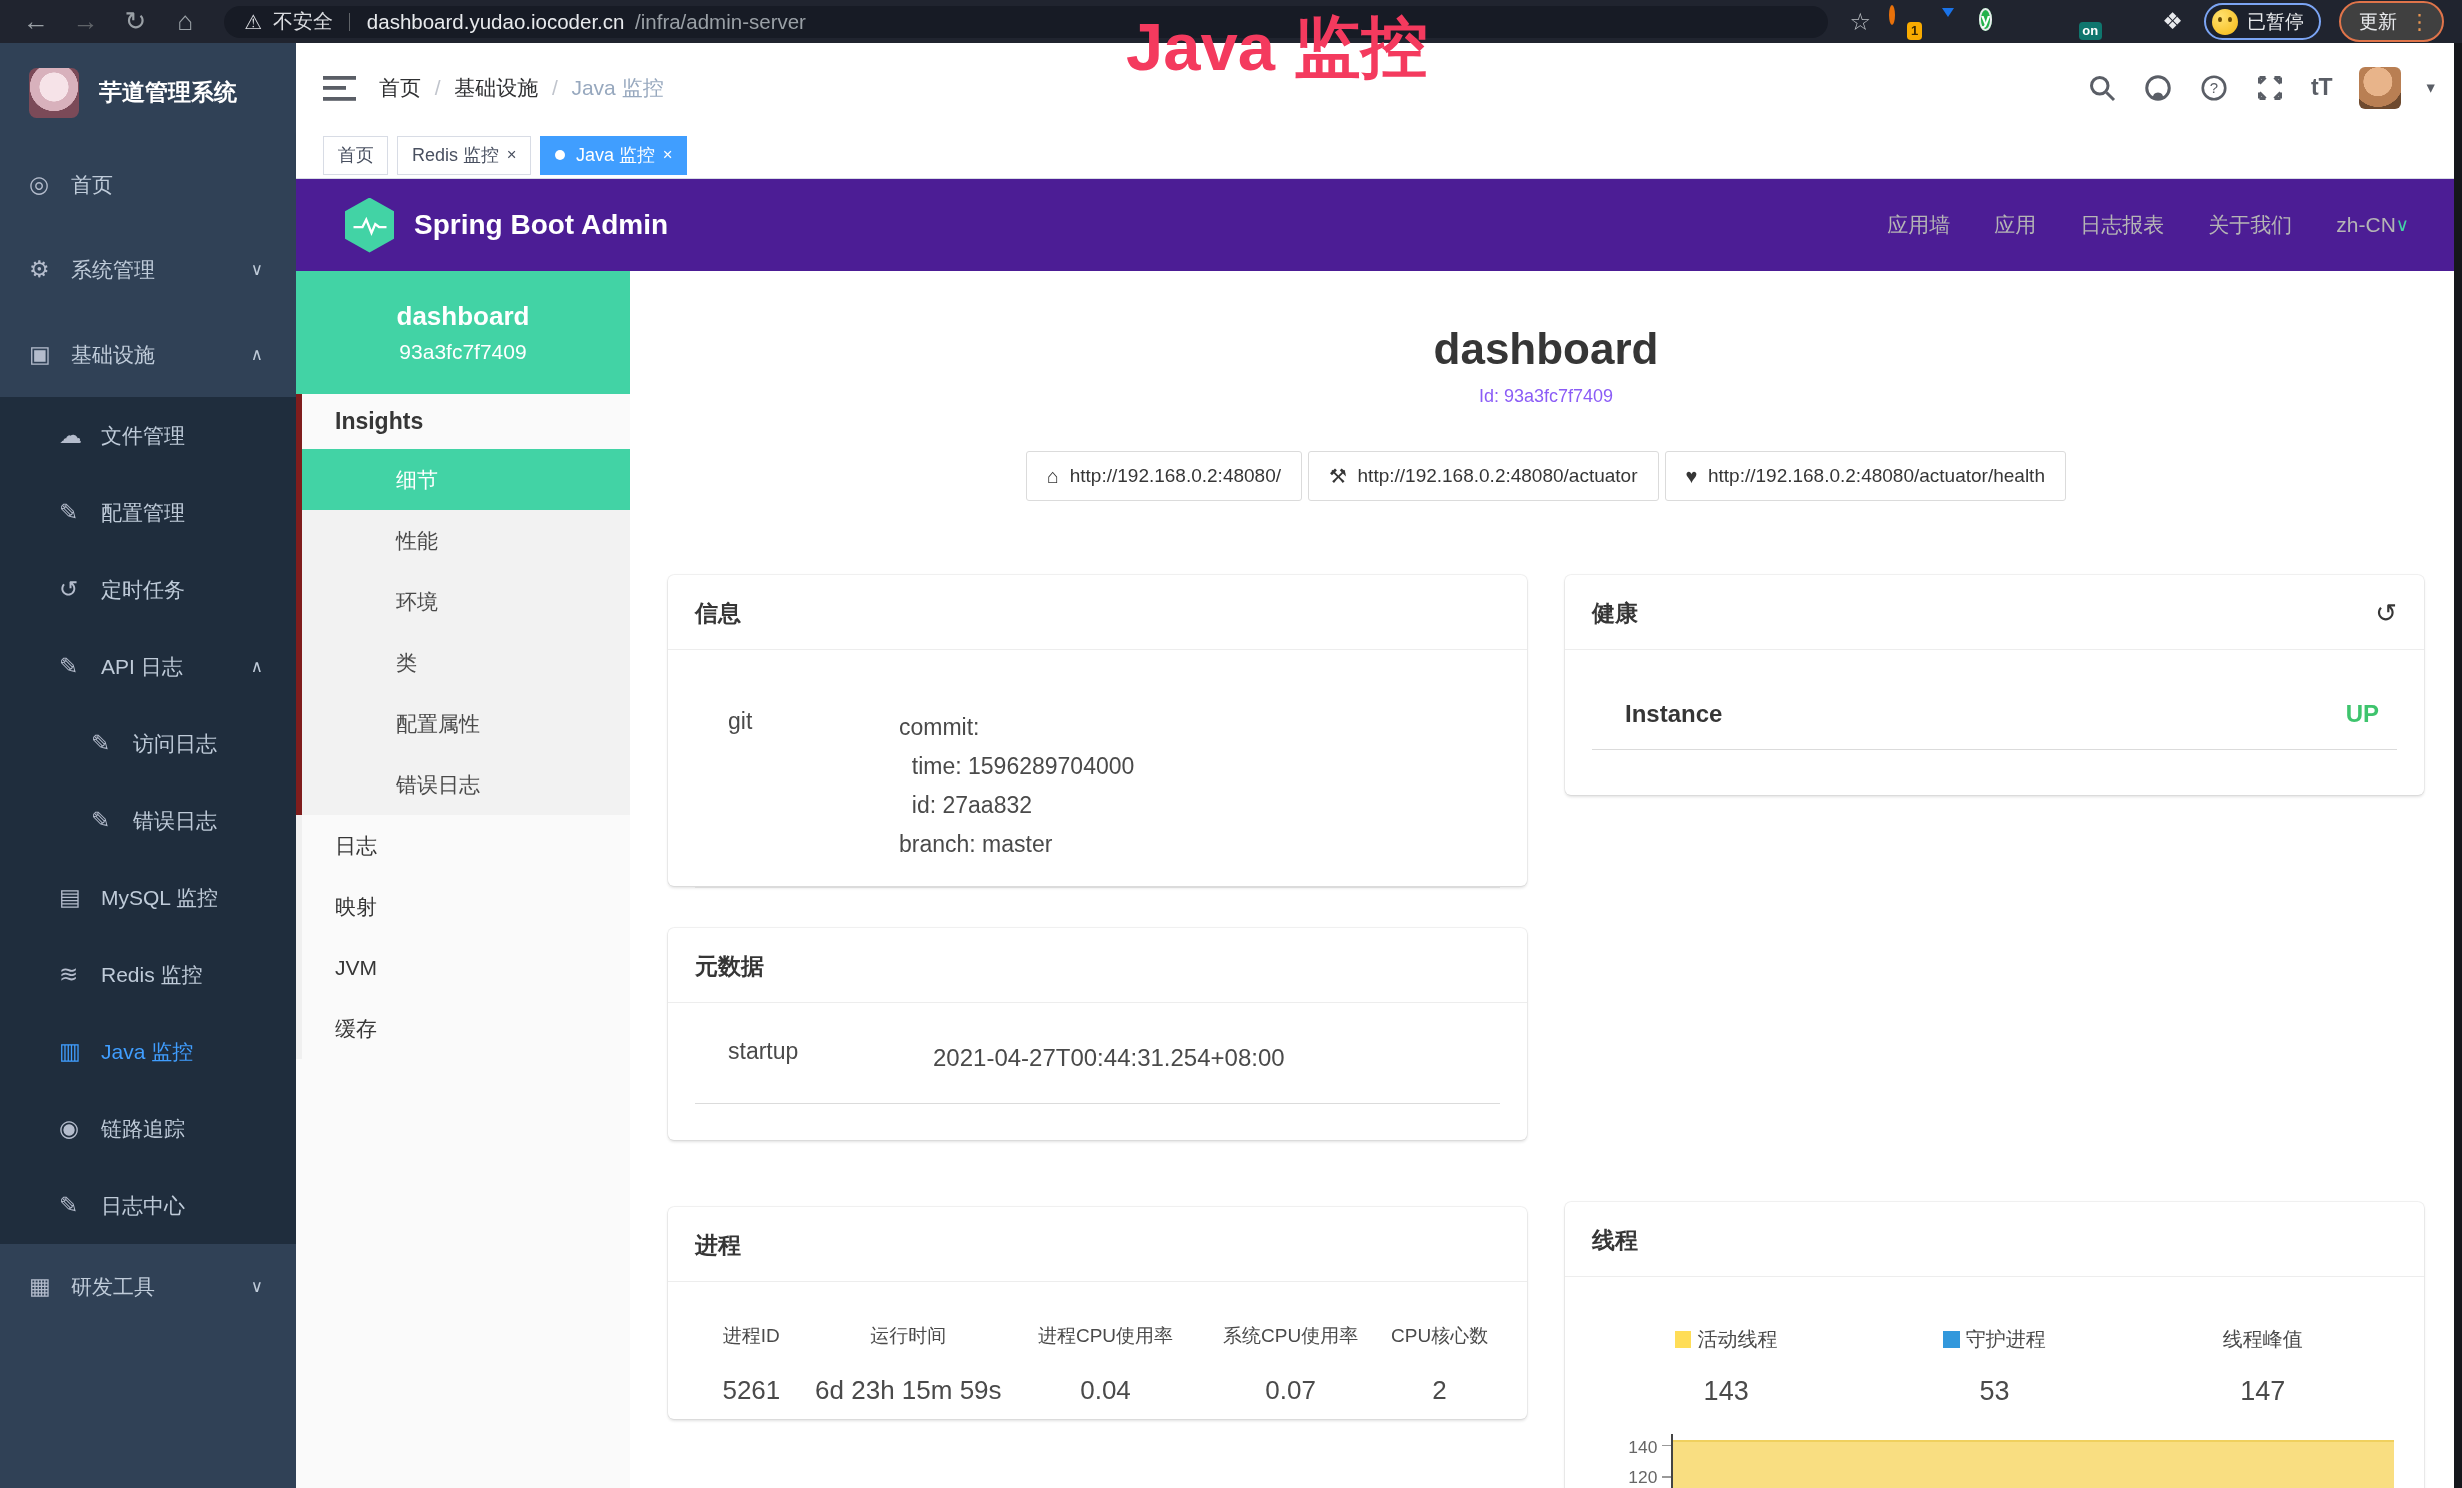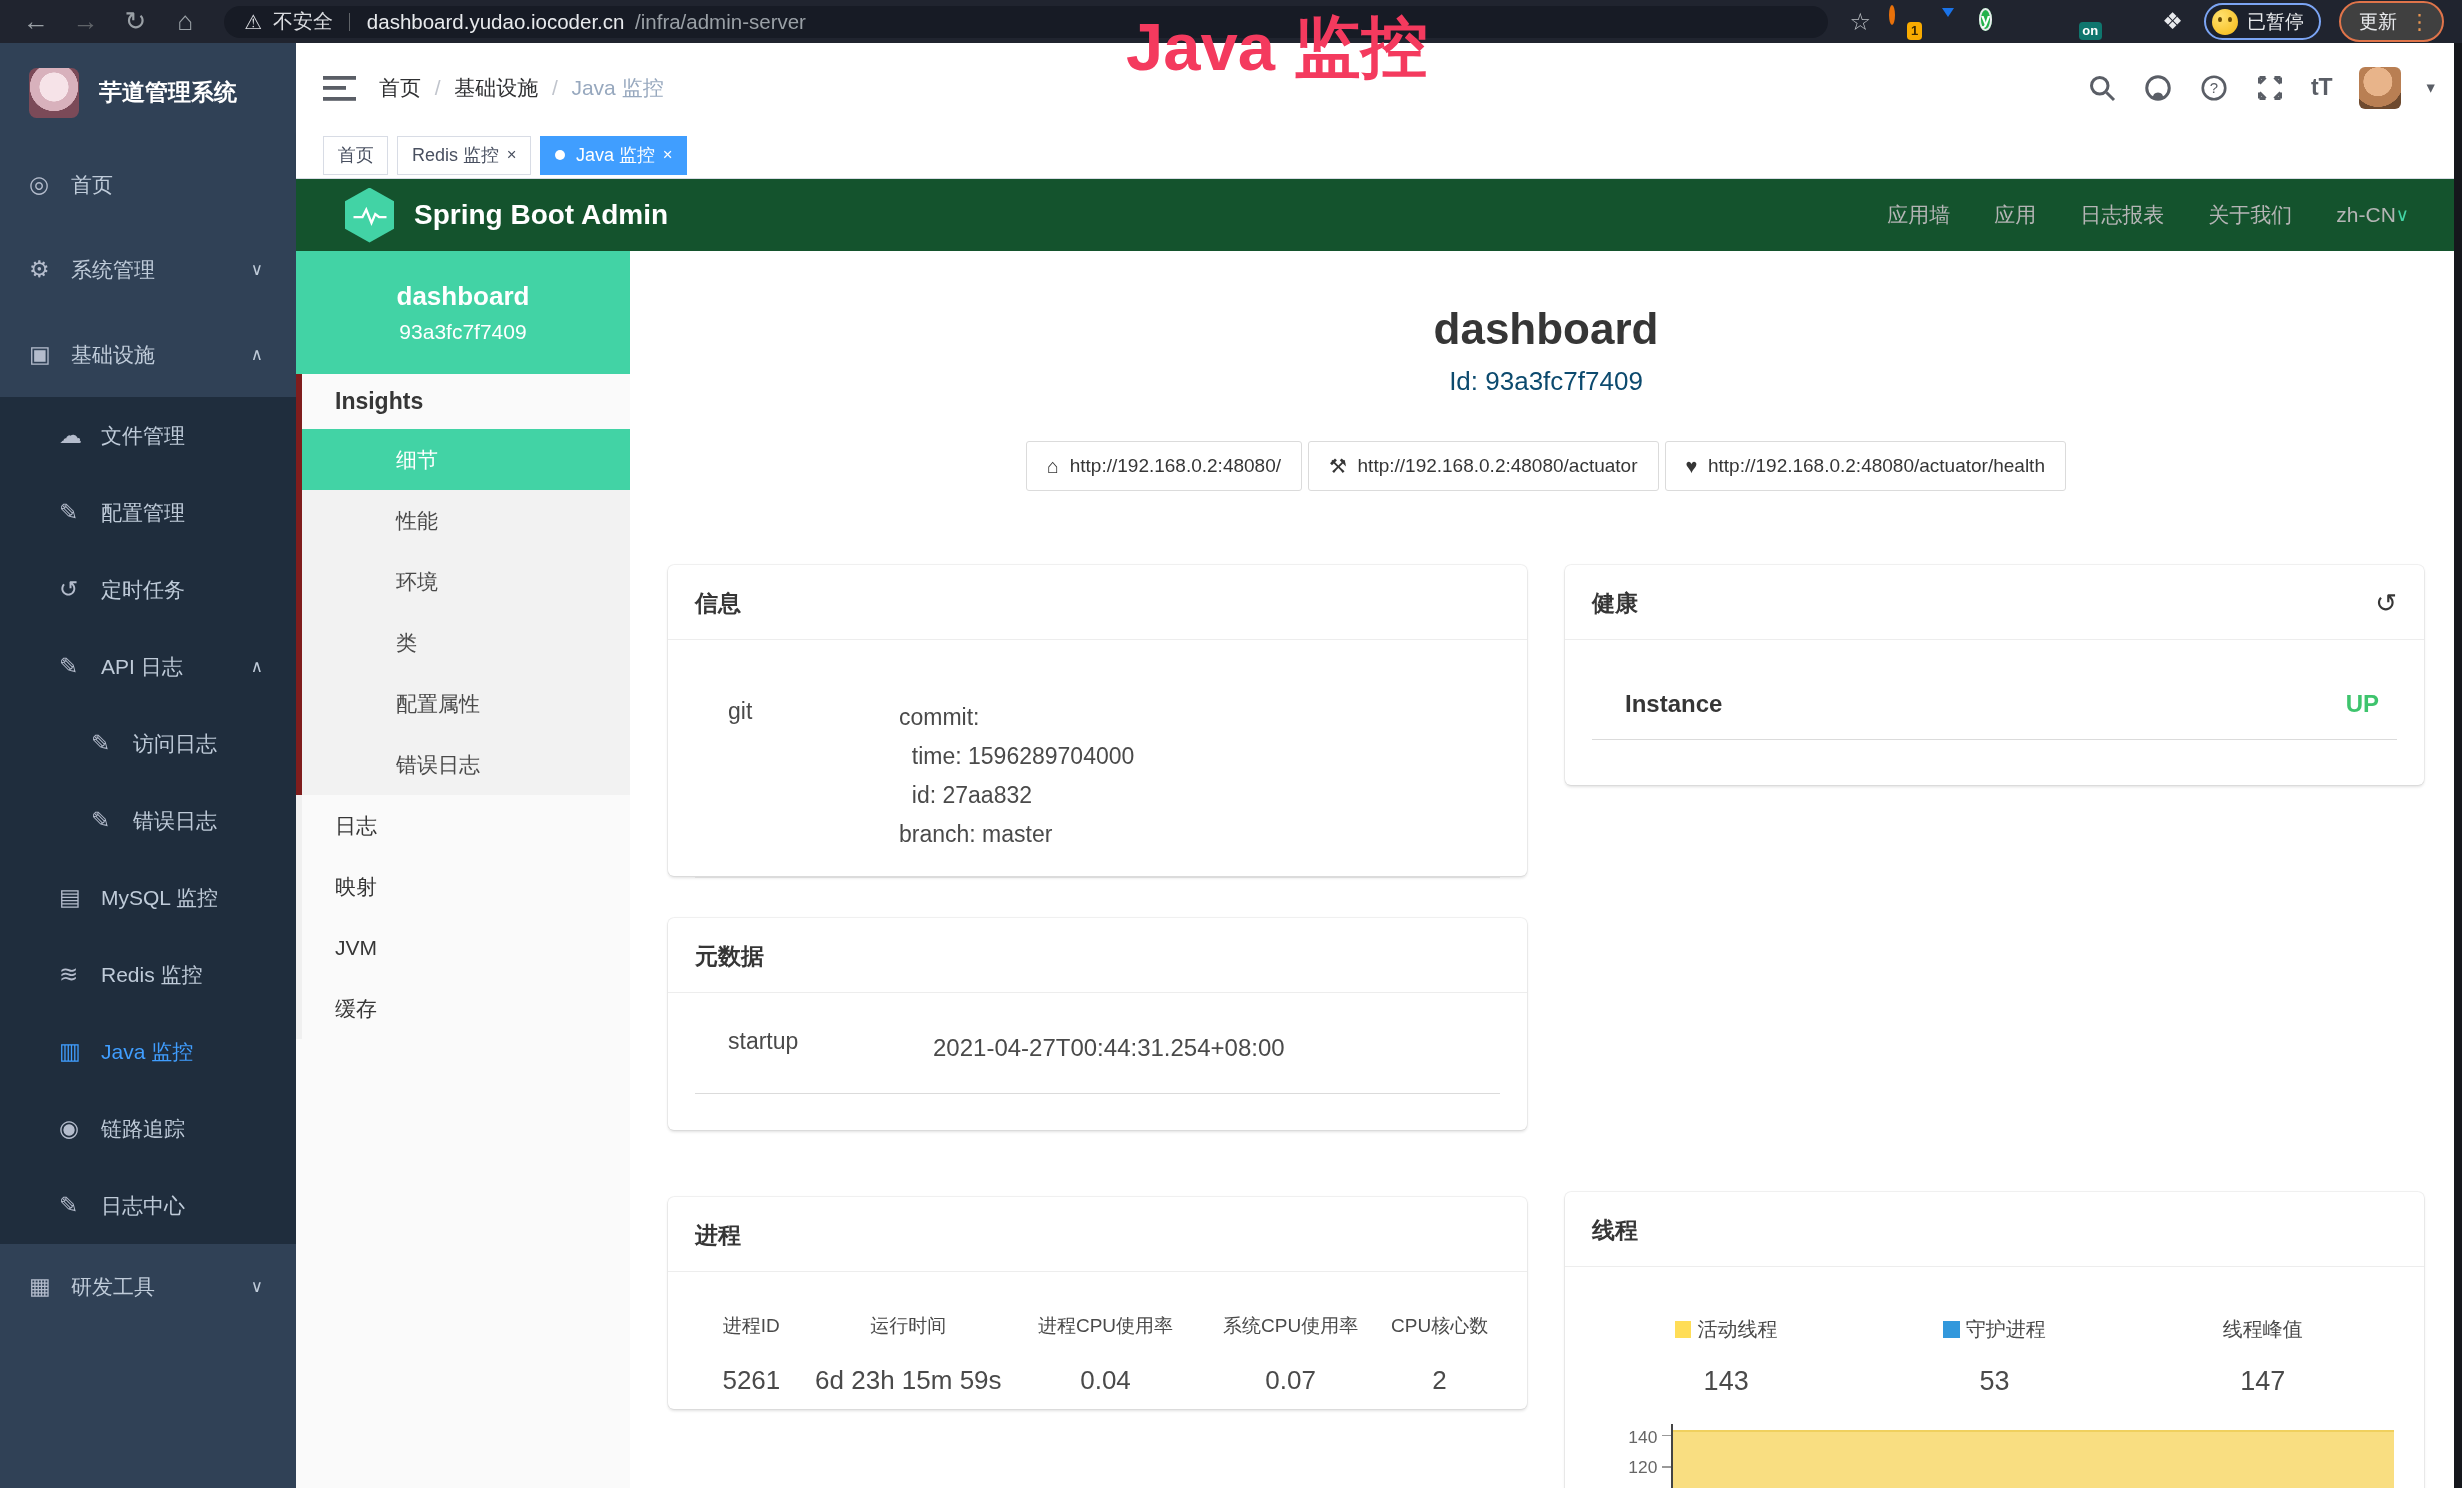--- a/index.html
+++ b/index.html
@@ -103,21 +103,21 @@
   .tags-bar { height:47px; background:#fff; border-bottom:0.8px solid #d8dce5;
     box-shadow:0 0.8px 2.3px rgba(0,0,0,.08); display:flex; align-items:center; gap:9px; padding:0 27px; }
   .tag { display:flex; align-items:center; gap:7.6px; height:39px; padding:0 13.7px;
     border:0.8px solid #d8dce5; background:#fff; color:#495060; font-size:18px; white-space:nowrap; }
   .tag .x { font-size:16.7px; color:#495060; }
   .tag.active { background:#409eff; border-color:#409eff; color:#fff; }
   .tag.active .x { color:#fff; }
   .tag.active::before { content:""; width:10.6px; height:10.6px; border-radius:50%; background:#fff; margin-right:3px; }
 
   
-  .sba-header { height:72px; background:#14532d; display:flex; align-items:center; padding:0 53px 0 49px; }
+  .sba-header { height:92px; background:#4c1d95; display:flex; align-items:center; padding:0 53px 0 49px; }
   .sba-logo { width:49px; height:55px; background:#42d3a5;
     clip-path:polygon(50% 0,100% 25%,100% 75%,50% 100%,0 75%,0 25%); display:flex; align-items:center;
     justify-content:center; flex:0 0 auto; }
   .sba-logo svg { width:36px; height:23px; }
   .sba-brand { color:#fff; font-size:28px; font-weight:bold; margin-left:20px; flex:1; white-space:nowrap; }
   .sba-nav { display:flex; align-items:center; gap:44px; font-size:21px; color:#b5b5b5; }
   .sba-nav .nav-link { white-space:nowrap; }
   .locale { display:flex; align-items:center; }
   .locale .caret { color:#42d3a5; font-size:18px; }
 
@@ -131,21 +131,21 @@
   .insights-label { height:55px; display:flex; align-items:center; padding-left:33px;
     font-size:23px; font-weight:bold; color:#363636; background:#fafafa; }
   .sba-item { height:61px; display:flex; align-items:center; padding-left:94px;
     font-size:21px; color:#4a4a4a; cursor:pointer; }
   .sba-item.active { background:#42d3a5; color:#fff;font-family:Liberation Serif, serif; }
   .lower-menu { border-left:6px solid #f0f0f0; }
   .lower-menu .sba-item { padding-left:33px; color:#363636; }
 
   .sba-content { flex:1; background:#fff; padding:53px 38px 0 38px; overflow:hidden; position:relative; }
   .detail-title { text-align:center; font-size:44px; font-weight:600; color:#363636; }
-  .detail-id { text-align:center; font-size:26px; color:#0c4a6e; margin-top:12px; }
+  .detail-id { text-align:center; font-size:18px; color:#8b5cf6; margin-top:12px; }
   .link-buttons { display:flex; justify-content:center; gap:6px; margin-top:44px; }
   .link-btn { display:flex; align-items:center; gap:10.6px; height:50px; padding:0 20px;
     border:0.8px solid #dbdbdb; border-radius:3px; background:#fff; font-size:19px; color:#363636;
     white-space:nowrap; }
   .link-btn .lic { font-size:20px; color:#363636; }
 
   .cards-grid { display:grid; grid-template-columns:1fr 1fr; column-gap:38px; margin-top:74px; }
   .card { background:#fff; border-radius:6px;
     box-shadow:0 1.5px 3px rgba(10,10,10,.12), 0 0 0 0.8px rgba(10,10,10,.06); }
   .card-header { display:flex; align-items:center; justify-content:space-between;

